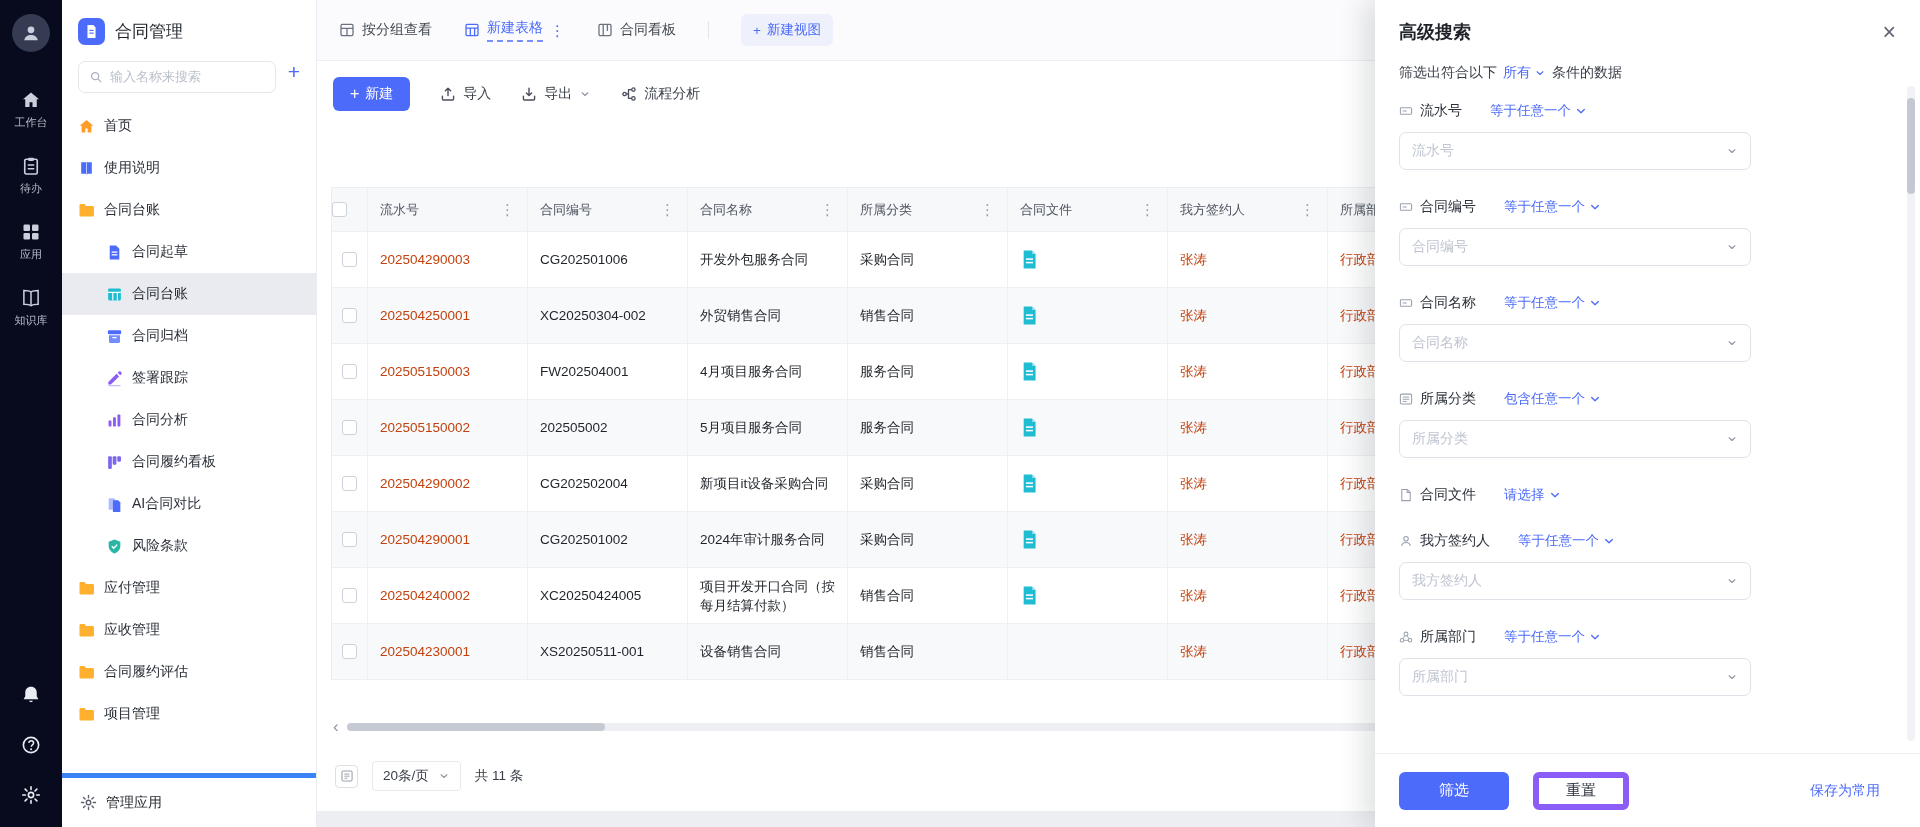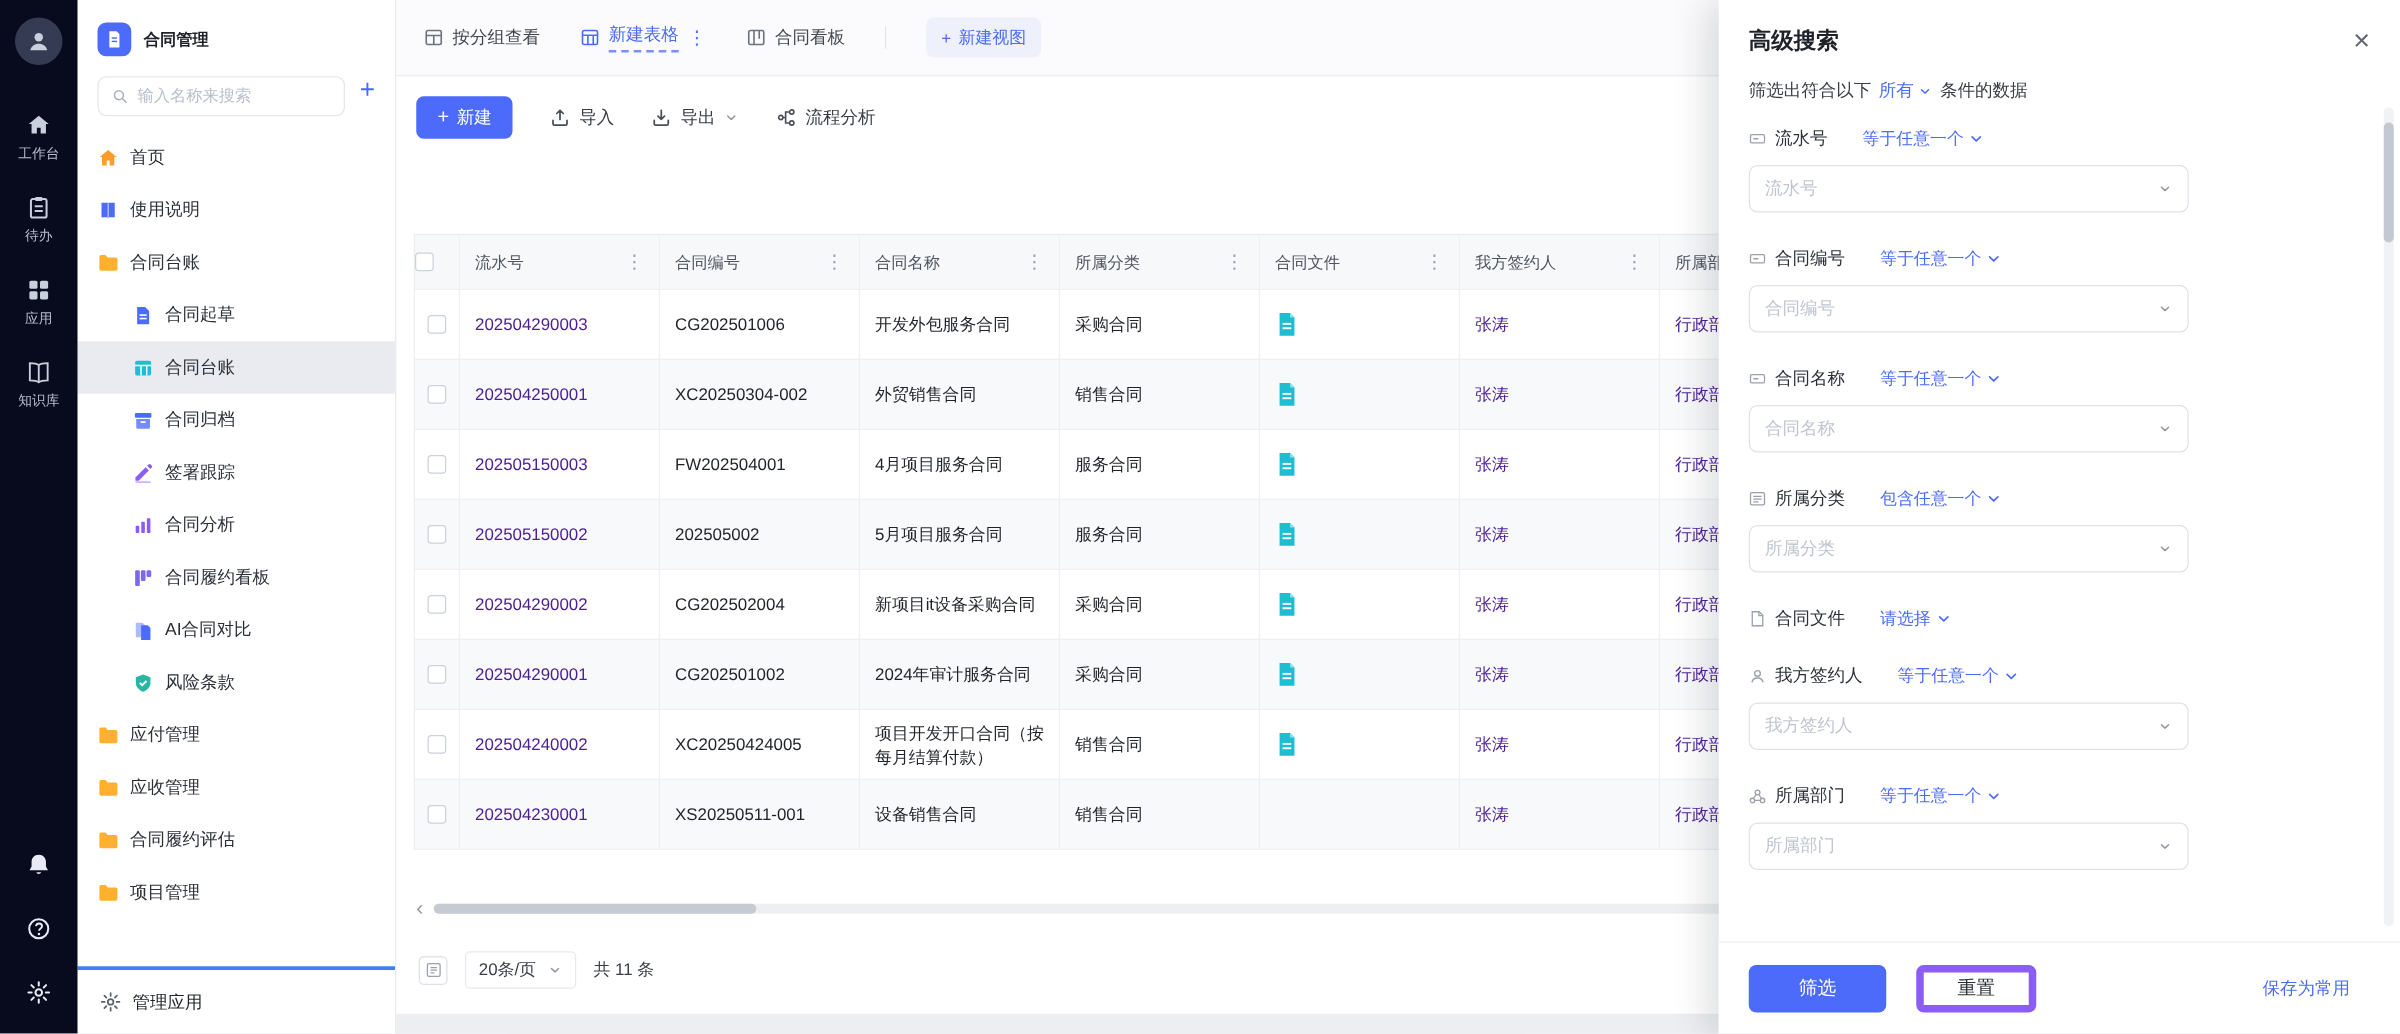--- a/index.html
+++ b/index.html
@@ -18,32 +18,32 @@
   .rail-icn{width:20px;height:20px}
   .rail-label{font-size:11px;color:#b7bdcc;white-space:nowrap}
   .rail-bottom{margin-top:auto;display:flex;flex-direction:column;gap:26px;align-items:center}
   .rail-bottom .icn{width:20px;height:20px;cursor:pointer}
 
   
   .sidebar{position:absolute;left:62px;top:0;bottom:0;width:255px;background:#fff;border-right:1px solid #e9ebf0;display:flex;flex-direction:column;z-index:5}
   .sb-header{display:flex;align-items:center;gap:10px;padding:18px 16px 12px}
   .logo{width:27px;height:27px;border-radius:7px;background:#4c6bfb;display:flex;align-items:center;justify-content:center}
   .logo svg{width:17px;height:17px}
-  .sb-title{font-size:13px;font-weight:700}
+  .sb-title{font-size:17px;font-weight:400}
   .sb-search-row{display:flex;align-items:flex-start;gap:12px;padding:4px 16px 10px}
   .sb-search{flex:1;height:32px;border:1px solid #e4e7ec;border-radius:7px;display:flex;align-items:center;gap:7px;padding:0 10px;background:#fff;cursor:text}
   .s-icn{width:14px;height:14px}
   .ph{font-size:13px;color:#b9bfca}
   .sb-add{color:#4c6bfb;font-size:21px;line-height:1;cursor:pointer}
   .sb-nav{flex:1;overflow:hidden;padding-top:2px}
   .nav-item{display:flex;align-items:center;gap:9px;height:42px;padding:0 16px;font-size:14px;color:#2a2f38;cursor:pointer}
   .nav-item.lvl1{padding-left:44px}
   .nav-item.selected{background:#e9ebf0}
   .nav-icn{width:17px;height:17px;flex:0 0 auto}
-  .sb-footer{height:54px;border-top:3px solid #3b82f6;display:flex;align-items:center;gap:9px;padding:0 18px;font-size:14px;cursor:pointer}
+  .sb-footer{height:54px;border-top:5px solid #3b82f6;display:flex;align-items:center;gap:9px;padding:0 18px;font-size:14px;cursor:pointer}
   .f-icn{width:17px;height:17px}
 
   
   .main{position:absolute;left:317px;top:0;right:0;height:811px;background:#fff}
   .tabbar{height:61px;display:flex;align-items:center;gap:32px;padding:0 22px;background:#fbfbfd;border-bottom:1px solid #ebedf1}
   .tab{display:flex;align-items:center;gap:7px;font-size:14px;color:#42474f;cursor:pointer;white-space:nowrap}
   .tab .icn{width:16px;height:16px}
   .tab.active{color:#4c6bfb}
   .tab.active .tab-label{border-bottom:2px dashed rgba(76,107,251,.75);padding-bottom:3px}
   .dots{color:#9aa0ad;font-size:15px;line-height:1;cursor:pointer}
@@ -60,21 +60,21 @@
 
   
   .table{margin:76px 0 0 14px;width:1156px;border-top:1px solid #ebedf1;border-left:1px solid #ebedf1}
   .t-row{display:grid;grid-template-columns:36px 160px 160px 160px 160px 160px 160px 160px}
   .t-cell{border-right:1px solid #eef0f3;border-bottom:1px solid #eef0f3;display:flex;align-items:center;padding:0 12px;overflow:hidden}
   .t-row.head .t-cell{height:44px;background:#f7f8fa;color:#4e5460;font-size:13px;justify-content:space-between}
   .t-row.body .t-cell{height:56px;font-size:13.5px;line-height:19px}
   .t-row.alt .t-cell{background:#f8f9fb}
   .cb-cell{justify-content:center;padding:0}
   .cb{width:15px;height:15px;border:1px solid #ccd1da;border-radius:3px;background:#fff;cursor:pointer}
-  .link{color:#4c1d95;cursor:pointer}
+  .link{color:#c2410c;cursor:pointer}
   .file-icn{width:19px;height:21px;cursor:pointer}
   .h-label{white-space:nowrap}
 
   
   .hscroll-row{display:flex;align-items:center;gap:8px;margin:38px 0 0 16px;width:1096px}
   .hs-arrow{color:#8f95a3;font-size:17px;line-height:1;cursor:pointer}
   .hs-track{flex:1;height:8px;background:#edeff2;border-radius:4px;position:relative;cursor:pointer}
   .hs-thumb{position:absolute;left:0;top:0;height:8px;width:258px;background:#c5cad3;border-radius:4px;cursor:grab}
   .pager{display:flex;align-items:center;gap:14px;margin:26px 0 0 18px;font-size:13.5px;color:#383d46}
   .pg-icn-box{width:23px;height:23px;border:1px solid #dcdfe5;border-radius:4px;display:flex;align-items:center;justify-content:center;cursor:pointer}

